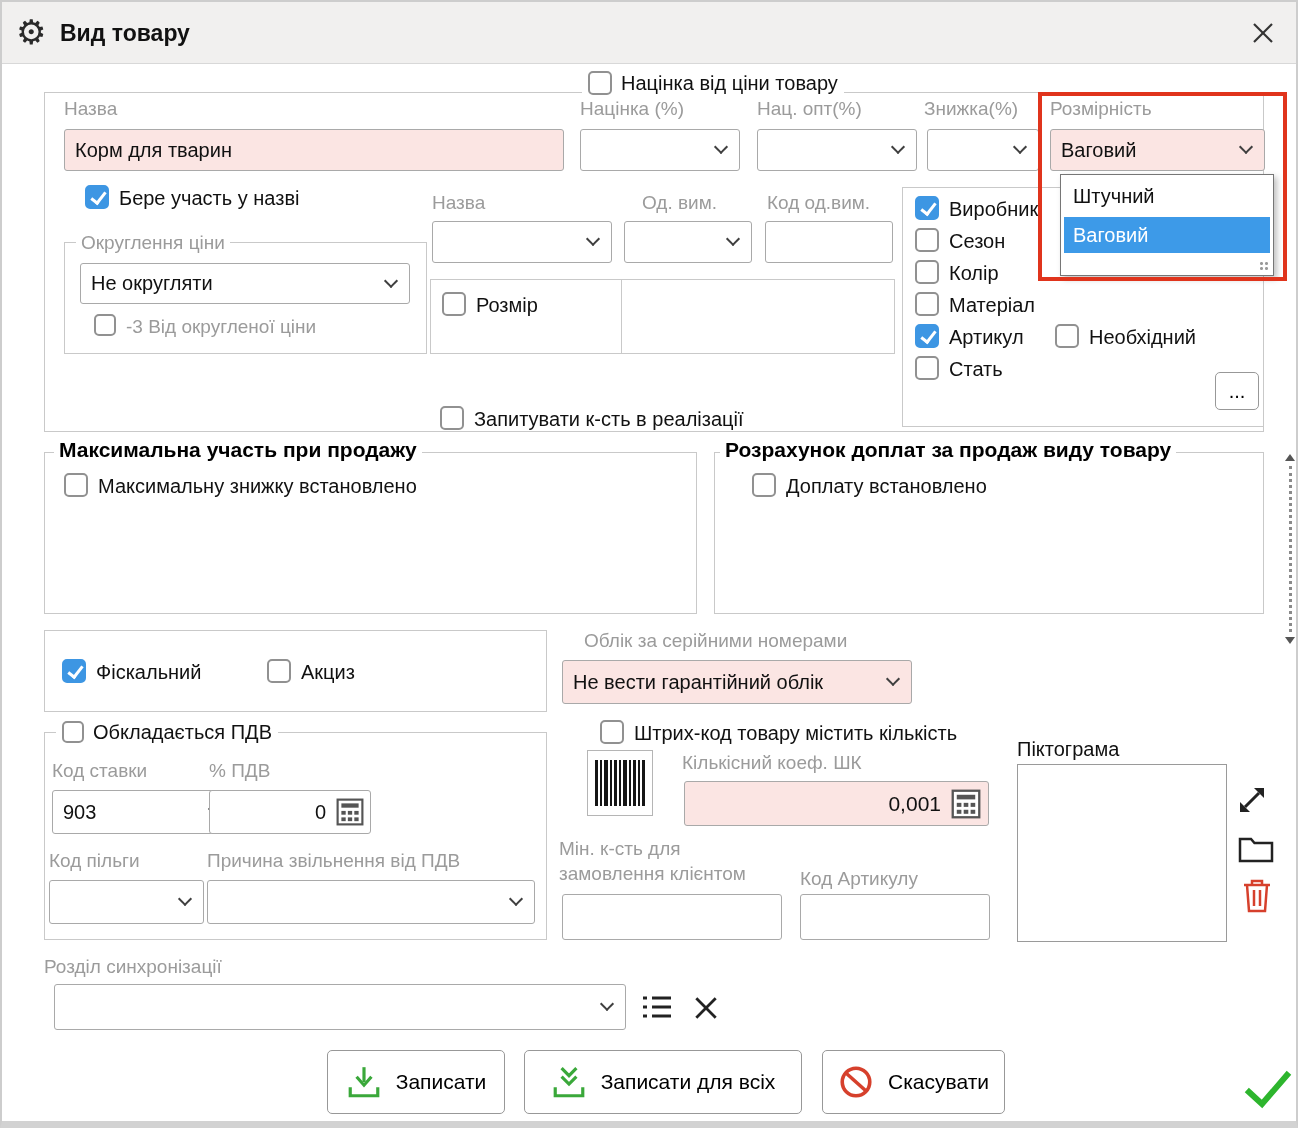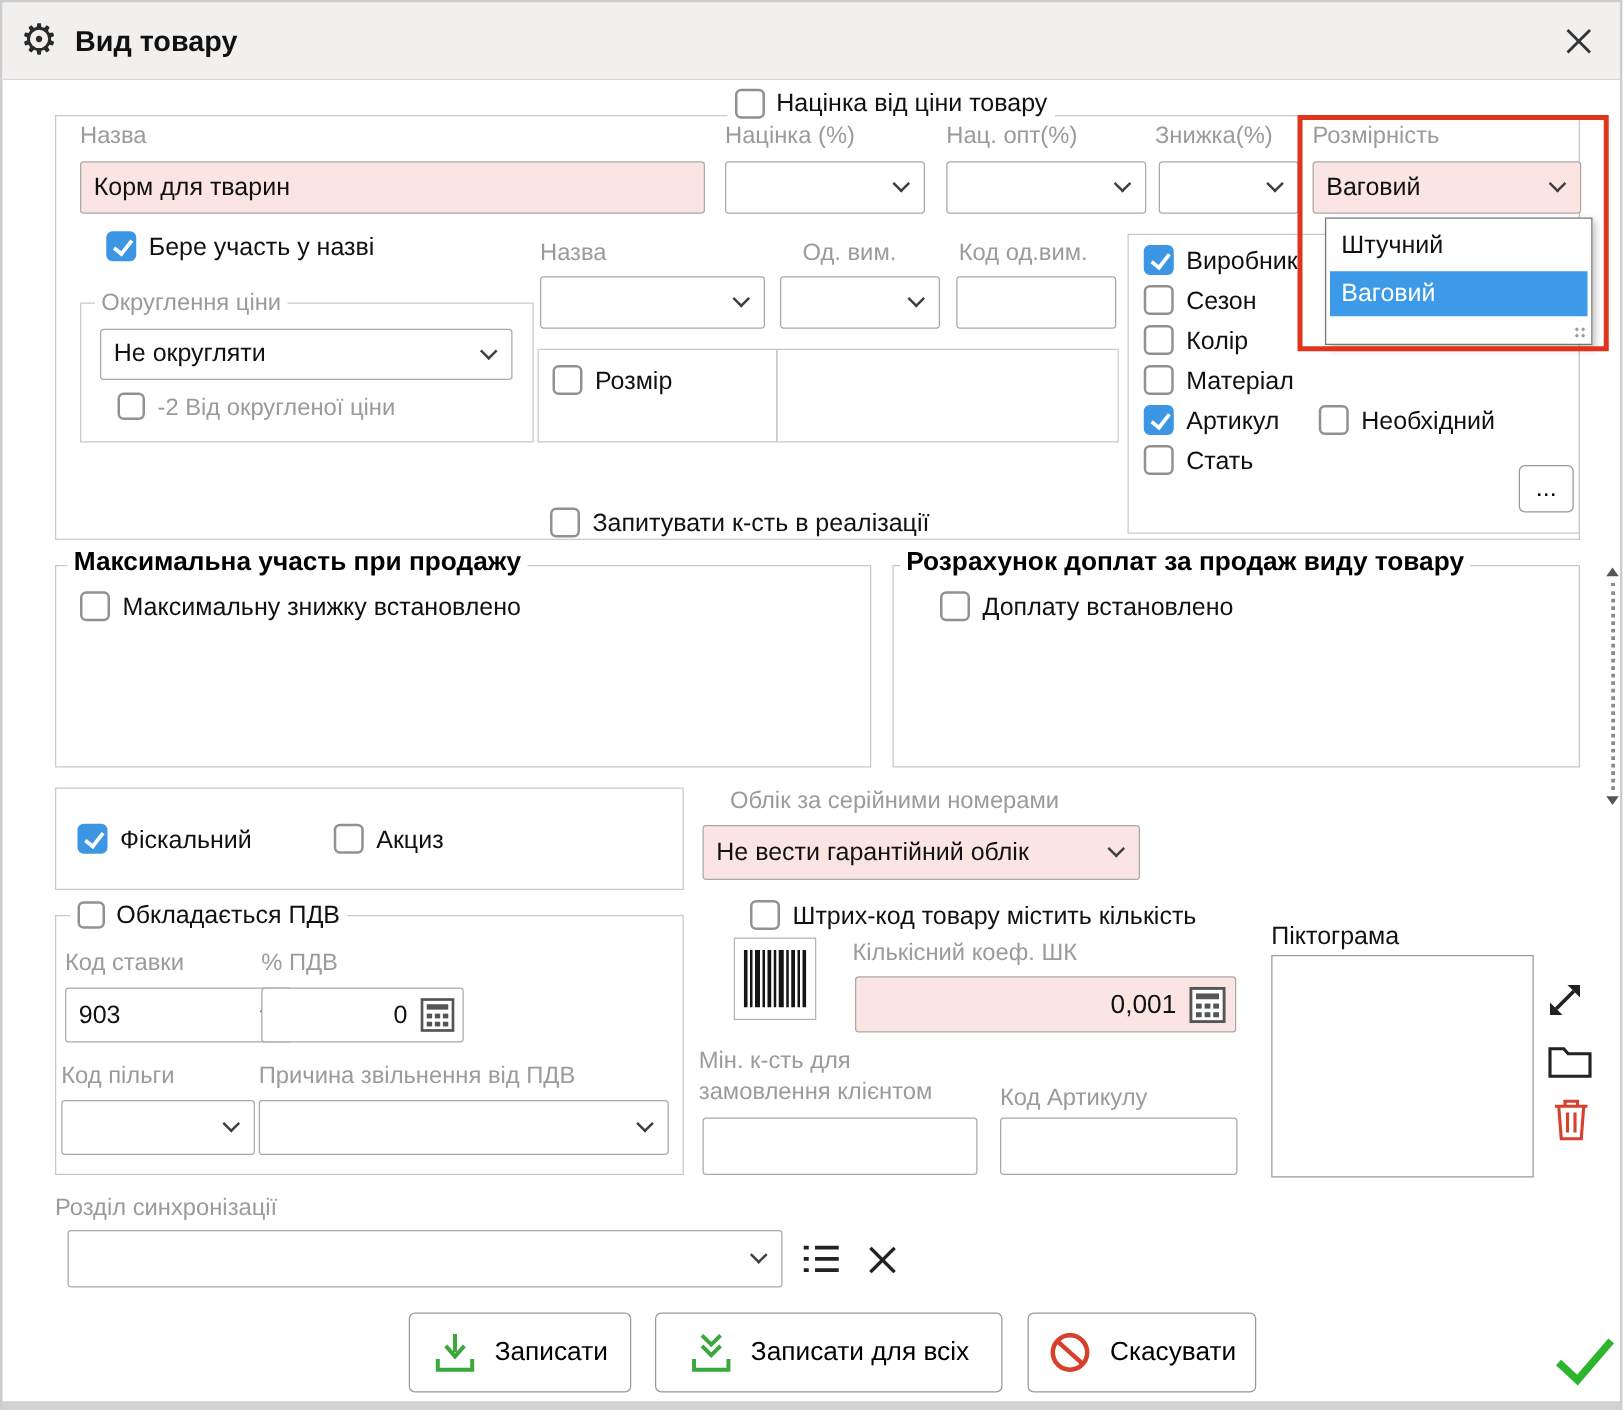--- a/index.html
+++ b/index.html
@@ -122,21 +122,21 @@
   <span class="cb checked" style="left:83px;top:183px"></span>
   <span class="lbl big dark" style="left:117px;top:185px">Бере участь у назві</span>
 
   <div class="group" style="left:62px;top:240px;width:363px;height:112px"></div>
   <span class="lbl" style="left:74px;top:230px;background:#fff;padding:0 5px">Округлення ціни</span>
   <div class="fld" style="left:78px;top:261px;width:330px;height:41px">
     <span>Не округляти</span>
     <span class="chev"></span>
   </div>
   <span class="cb" style="left:92px;top:312px;width:22px;height:22px"></span>
-  <span class="lbl" style="left:124px;top:314px">-2 Від округленої ціни</span>
+  <span class="lbl" style="left:124px;top:314px">-3 Від округленої ціни</span>
 
   <span class="lbl" style="left:430px;top:190px">Назва</span>
   <div class="fld" style="left:430px;top:219px;width:180px;height:42px">
       <span class="chev"></span>
     </div>
 
   <span class="lbl" style="left:640px;top:190px">Од. вим.</span>
   <div class="fld" style="left:622px;top:219px;width:128px;height:42px">
       <span class="chev"></span>
     </div>

